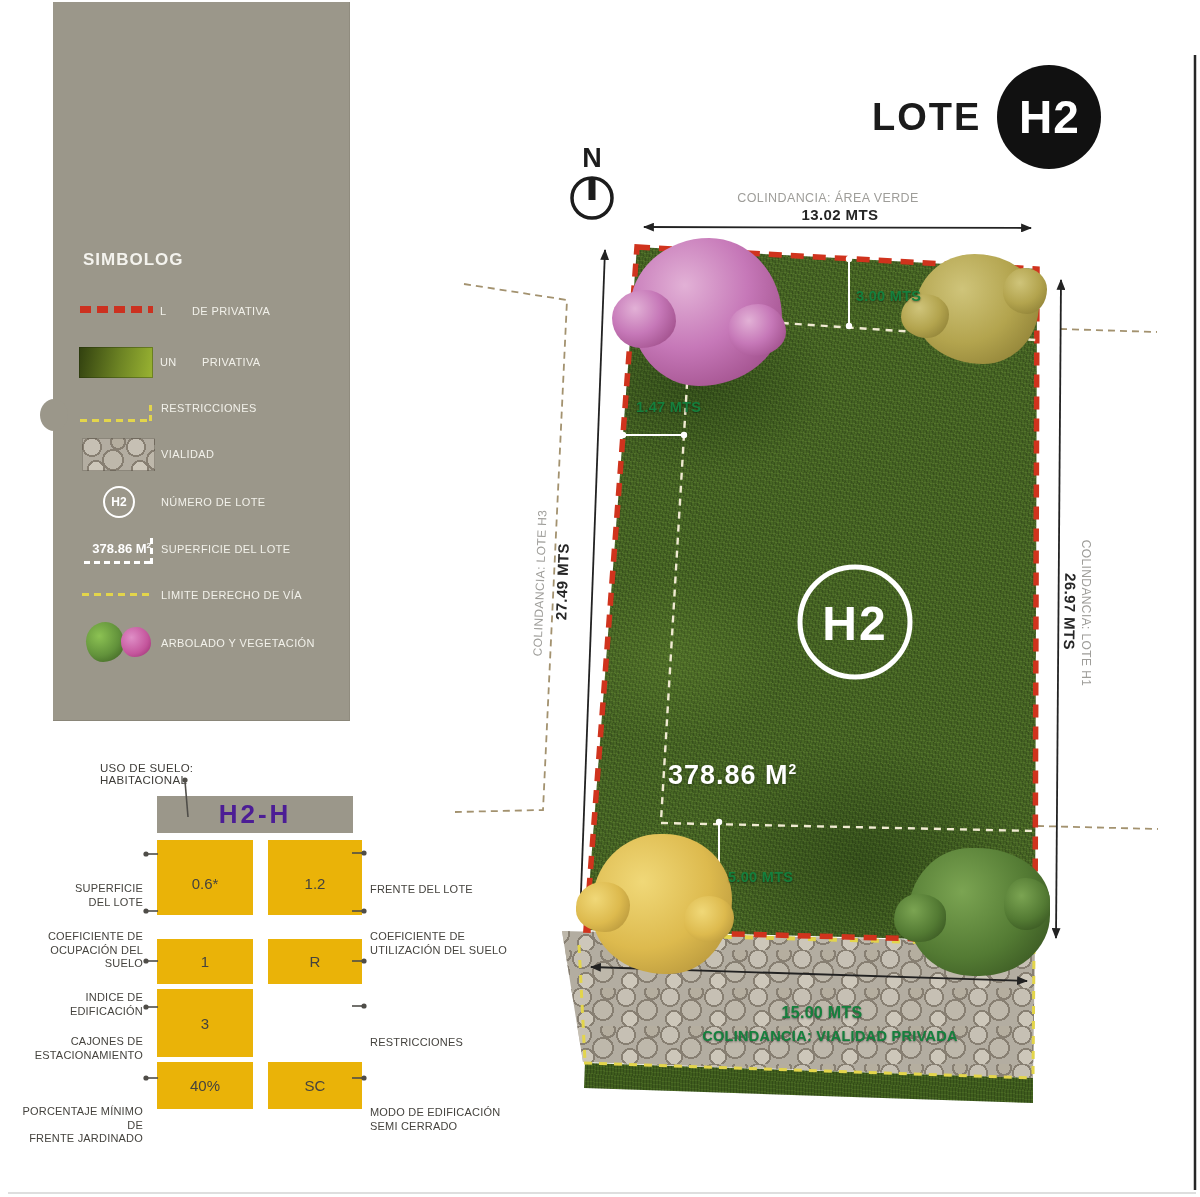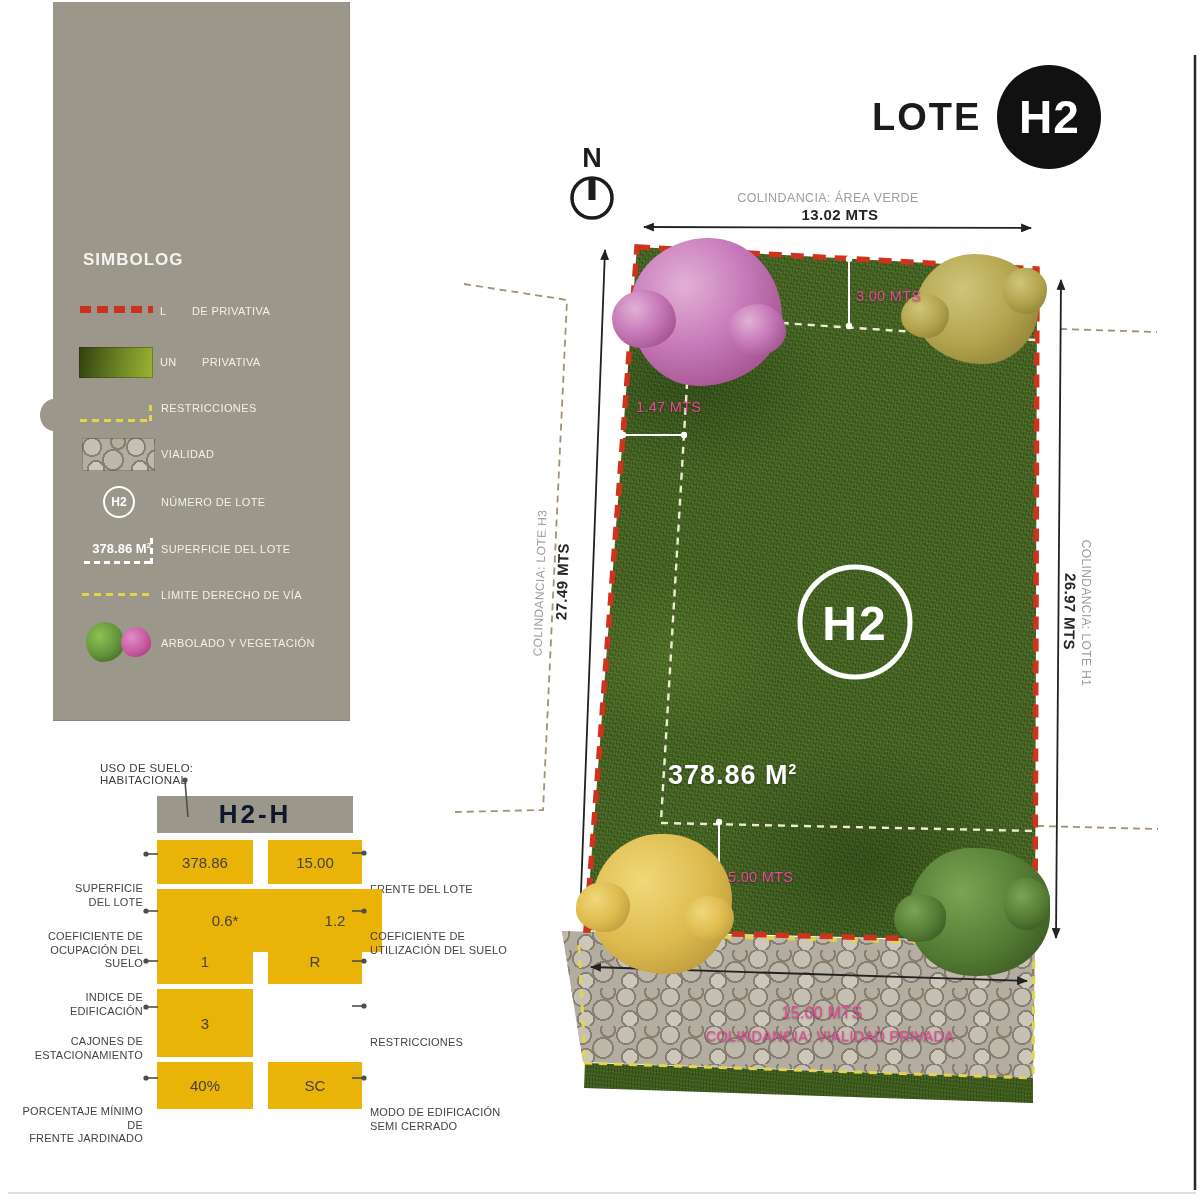--- a/index.html
+++ b/index.html
@@ -96,32 +96,32 @@
      repeating-radial-gradient(circle at 50% 50%,rgba(255,255,255,.14) 0 3px,rgba(15,35,8,.14) 3px 6px);}
   .t-green{left:908px;top:848px;width:142px;height:128px;}
   .t-green::before{left:-14px;top:46px;width:52px;height:48px;}
   .t-green::after{left:96px;top:30px;width:46px;height:52px;}
 
   
   .txt{position:absolute;}
   .gray-lab{font-size:12.5px;color:#9e9d99;letter-spacing:.4px;}
   .dim-lab{font-size:15px;font-weight:600;color:#262626;letter-spacing:.4px;}
   .rot{transform-origin:center center;}
-  .wlab{font-size:14.5px;font-weight:400;color:#ec4899;letter-spacing:.3px;text-shadow:0 1px 2px rgba(0,0,0,.45);}
+  .wlab{font-size:14.5px;font-weight:700;color:#15803d;letter-spacing:.3px;text-shadow:0 1px 2px rgba(0,0,0,.45);}
   .area-big{font-size:27px;font-weight:bold;color:#fff;letter-spacing:1px;text-shadow:0 1px 3px rgba(0,0,0,.4);}
   .area-big sup{font-size:14px;}
 
   
   .uso{position:absolute;left:100px;top:762px;width:175px;font-size:11.5px;color:#3e3c38;letter-spacing:.3px;}
   .bar{position:absolute;left:157px;top:796px;width:196px;height:37px;background:#9b978a;
-       display:flex;align-items:center;justify-content:center;color:#0f172a;font-size:26px;font-weight:bold;letter-spacing:3px;}
+       display:flex;align-items:center;justify-content:center;color:#4c1d95;font-size:26px;font-weight:bold;letter-spacing:3px;}
   .cell{position:absolute;background:#eab308;display:flex;align-items:center;justify-content:center;
         font-size:15px;color:#45433e;}
   .c1{left:157px;width:96px;} .c2{left:260px;width:94px;margin-left:8px;}
-  .y1{top:840px;height:44px;} .y2{top:889px;height:63px;padding-left:20px;} .y3{top:939px;height:45px;}
+  .y1{top:840px;height:44px;} .y2{top:852px;height:63px;} .y3{top:939px;height:45px;}
   .y4{top:989px;height:68px;} .y5{top:1062px;height:47px;}
   .tlbl{position:absolute;font-size:11px;line-height:13.5px;color:#45433e;letter-spacing:.2px;margin-top:36px;}
   .tl{left:15px;width:128px;text-align:right;}
   .tr{left:370px;width:168px;text-align:left;}
   .lt1{top:846px;} .lt2{top:894px;} .lt3{top:955px;} .lt4{top:999px;} .lt5{top:1069px;}
   .rt1{top:847px;} .rt2{top:894px;} .rt3{top:940px;} .rt4{top:1000px;} .rt5{top:1070px;}
   .restr-val{text-align:left;line-height:17px;font-size:14.5px;}
 </style>
 </head>
 <body>

